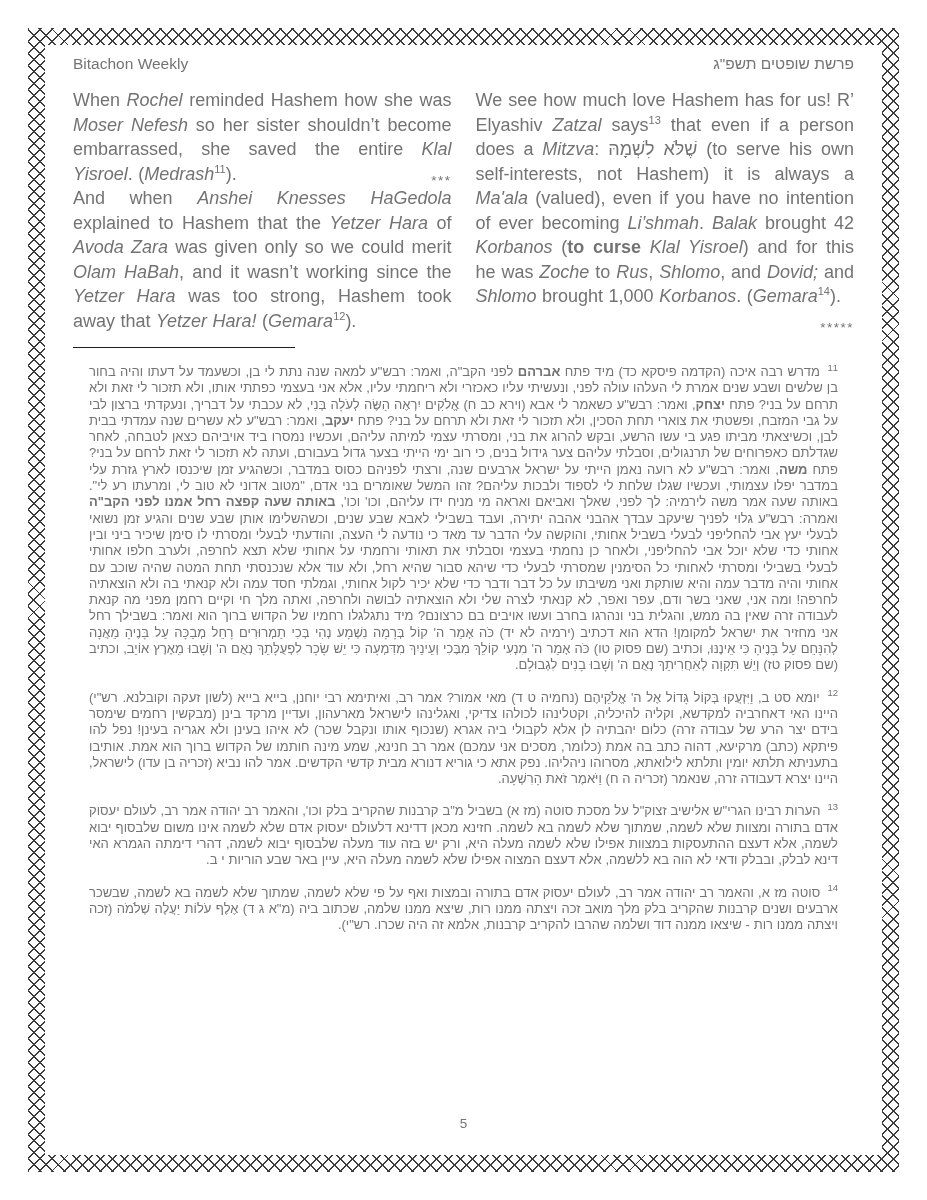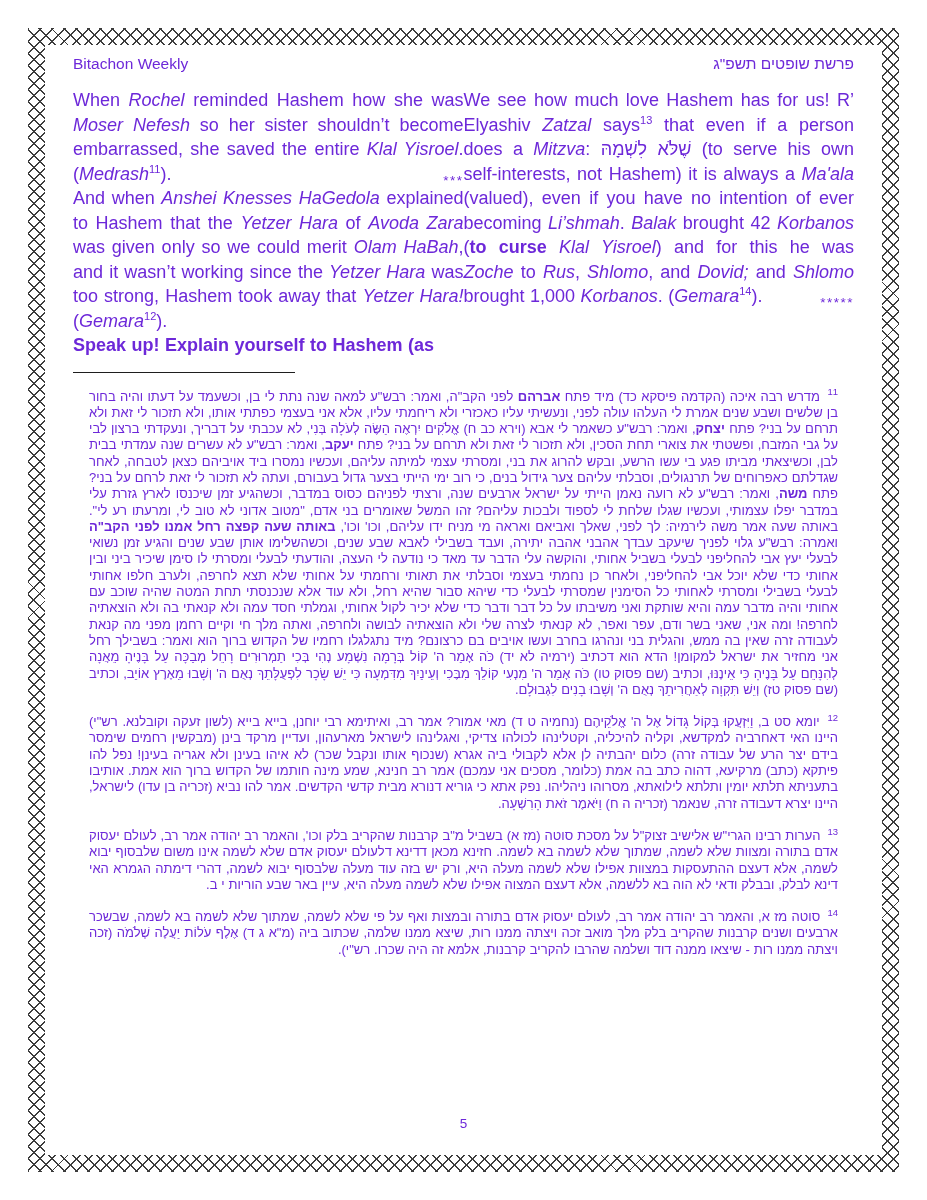--- a/index.html
+++ b/index.html
@@ -1,37 +1,37 @@
 <!DOCTYPE html>
 <html><head>
 <meta charset="utf-8">
 <style>
   html, body { margin:0; padding:0; background:#ffffff; }
   .page {
     position:relative; width:927px; height:1200px; background:#ffffff;
-    font-family:"Liberation Sans", sans-serif; color:#6d28d9; overflow:hidden;
+    font-family:"Liberation Sans", sans-serif; color:#737373; overflow:hidden;
   }
   
   .frame {
     position:absolute; inset:28px; padding:17px; box-sizing:border-box;
     background:
       repeating-linear-gradient(45deg,  #3c3c3c 0 1.4px, rgba(0,0,0,0) 1.4px 8.5px),
       repeating-linear-gradient(135deg, #3c3c3c 0 1.4px, rgba(0,0,0,0) 1.4px 8.5px),
       #ffffff;
   }
   .inner {
     width:100%; height:100%; background:#ffffff; box-sizing:border-box;
     padding:8px 28px 0 28px; position:relative;
   }
   .doc-header {
     display:flex; justify-content:space-between; align-items:baseline;
     font-size:15.5px; margin-top:2px;
   }
   .doc-header .heb-title { direction:rtl; }
-  .columns { display:flex; margin-top:15px; }
+  .columns { display:flex; gap:24px; margin-top:15px; }
   .col { flex:1 1 0; }
   .body-par {
     margin:0; text-align:justify; font-size:18px; line-height:24.5px;
     word-spacing:0.5px;
   }
   .it { font-style:italic; }
   .bd { font-weight:bold; }
   .heb { direction:rtl; unicode-bidi:isolate; }
   sup { font-size:11px; line-height:0; vertical-align:super; }
   .stars { float:right; font-size:13.5px; letter-spacing:1.5px; position:relative; top:7px; }
@@ -59,21 +59,20 @@
 
       <div class="doc-header">
         <span>Bitachon Weekly</span>
         <span class="heb-title">פרשת שופטים תשפ"ג</span>
       </div>
 
       <div class="columns">
         <div class="col" id="col-left">
             <p class="body-par"><span>When </span><span class="it">Rochel</span><span> reminded Hashem how she was </span><span class="it">Moser Nefesh</span><span> so her sister shouldn’t become embarrassed, she saved the entire </span><span class="it">Klal Yisroel</span><span>. (</span><span class="it">Medrash</span><sup>11</sup><span>).</span><span class="stars">***</span></p>
             <p class="body-par"><span>And when </span><span class="it">Anshei Knesses HaGedola</span><span> explained to Hashem that the </span><span class="it">Yetzer Hara</span><span> of </span><span class="it">Avoda Zara</span><span> was given only so we could merit </span><span class="it">Olam HaBah</span><span>, and it wasn’t working since the </span><span class="it">Yetzer Hara</span><span> was too strong, Hashem took away that </span><span class="it">Yetzer Hara!</span><span> (</span><span class="it">Gemara</span><sup>12</sup><span>).</span></p>
-            <p class="body-par"><span class="bd">Speak up! Explain yourself to Hashem (as</span></p>
           </div>
         <div class="col" id="col-right">
             <p class="body-par"><span>We see how much love Hashem has for us! R’ Elyashiv </span><span class="it">Zatzal</span><span> says</span><sup>13</sup><span> that even if a person does a </span><span class="it">Mitzva</span><span>: </span><span class="heb">שֶׁלֹּא לִשְׁמָהּ</span><span> (to serve his own self-interests, not Hashem) it is always a </span><span class="it">Ma'ala</span><span> (valued), even if you have no intention of ever becoming </span><span class="it">Li’shmah</span><span>. </span><span class="it">Balak</span><span> brought 42 </span><span class="it">Korbanos</span><span> (</span><span class="bd">to curse</span><span> </span><span class="it">Klal Yisroel</span><span>) and for this he was </span><span class="it">Zoche</span><span> to </span><span class="it">Rus</span><span>, </span><span class="it">Shlomo</span><span>, and </span><span class="it">Dovid;</span><span> and </span><span class="it">Shlomo</span><span> brought 1,000 </span><span class="it">Korbanos</span><span>. (</span><span class="it">Gemara</span><sup>14</sup><span>).</span><span class="stars">*****</span></p>
           </div>
       </div>
 
       <hr class="fn-sep">
 
       <div class="footnotes" id="footnotes">
           <div class="footnote"><sup class="fn-num">11</sup> <span>מדרש רבה איכה (הקדמה פיסקא כד) מיד פתח </span><span class="bd">אברהם</span><span> לפני הקב"ה, ואמר: רבש"ע למאה שנה נתת לי בן, וכשעמד על דעתו והיה בחור בן שלשים ושבע שנים אמרת לי העלהו עולה לפני, ונעשיתי עליו כאכזרי ולא ריחמתי עליו, אלא אני בעצמי כפתתי אותו, ולא תזכור לי זאת ולא תרחם על בני? פתח </span><span class="bd">יצחק</span><span>, ואמר: רבש"ע כשאמר לי אבא (וירא כב ח) אֱלֹקִים יִרְאֶה הַשֶּׂה לְעֹלָה בְּנִי, לא עכבתי על דבריך, ונעקדתי ברצון לבי על גבי המזבח, ופשטתי את צוארי תחת הסכין, ולא תזכור לי זאת ולא תרחם על בני? פתח </span><span class="bd">יעקב</span><span>, ואמר: רבש"ע לא עשרים שנה עמדתי בבית לבן, וכשיצאתי מביתו פגע בי עשו הרשע, ובקש להרוג את בני, ומסרתי עצמי למיתה עליהם, ועכשיו נמסרו ביד אויביהם כצאן לטבחה, לאחר שגדלתם כאפרוחים של תרנגולים, וסבלתי עליהם צער גידול בנים, כי רוב ימי הייתי בצער גדול בעבורם, ועתה לא תזכור לי זאת לרחם על בני? פתח </span><span class="bd">משה</span><span>, ואמר: רבש"ע לא רועה נאמן הייתי על ישראל ארבעים שנה, ורצתי לפניהם כסוס במדבר, וכשהגיע זמן שיכנסו לארץ גזרת עלי במדבר יפלו עצמותי, ועכשיו שגלו שלחת לי לספוד ולבכות עליהם? זהו המשל שאומרים בני אדם, "מטוב אדוני לא טוב לי, ומרעתו רע לי". באותה שעה אמר משה לירמיה: לך לפני, שאלך ואביאם ואראה מי מניח ידו עליהם, וכו' וכו', </span><span class="bd">באותה שעה קפצה רחל אמנו לפני הקב"ה</span><span> ואמרה: רבש"ע גלוי לפניך שיעקב עבדך אהבני אהבה יתירה, ועבד בשבילי לאבא שבע שנים, וכשהשלימו אותן שבע שנים והגיע זמן נשואי לבעלי יעץ אבי להחליפני לבעלי בשביל אחותי, והוקשה עלי הדבר עד מאד כי נודעה לי העצה, והודעתי לבעלי ומסרתי לו סימן שיכיר ביני ובין אחותי כדי שלא יוכל אבי להחליפני, ולאחר כן נחמתי בעצמי וסבלתי את תאותי ורחמתי על אחותי שלא תצא לחרפה, ולערב חלפו אחותי לבעלי בשבילי ומסרתי לאחותי כל הסימנין שמסרתי לבעלי כדי שיהא סבור שהיא רחל, ולא עוד אלא שנכנסתי תחת המטה שהיה שוכב עם אחותי והיה מדבר עמה והיא שותקת ואני משיבתו על כל דבר ודבר כדי שלא יכיר לקול אחותי, וגמלתי חסד עמה ולא קנאתי בה ולא הוצאתיה לחרפה! ומה אני, שאני בשר ודם, עפר ואפר, לא קנאתי לצרה שלי ולא הוצאתיה לבושה ולחרפה, ואתה מלך חי וקיים רחמן מפני מה קנאת לעבודה זרה שאין בה ממש, והגלית בני ונהרגו בחרב ועשו אויבים בם כרצונם? מיד נתגלגלו רחמיו של הקדוש ברוך הוא ואמר: בשבילך רחל אני מחזיר את ישראל למקומן! הדא הוא דכתיב (ירמיה לא יד) כֹּה אָמַר ה' קוֹל בְּרָמָה נִשְׁמָע נְהִי בְּכִי תַמְרוּרִים רָחֵל מְבַכָּה עַל בָּנֶיהָ מֵאֲנָה לְהִנָּחֵם עַל בָּנֶיהָ כִּי אֵינֶנּוּ, וכתיב (שם פסוק טו) כֹּה אָמַר ה' מִנְעִי קוֹלֵךְ מִבֶּכִי וְעֵינַיִךְ מִדִּמְעָה כִּי יֵשׁ שָׂכָר לִפְעֻלָּתֵךְ נְאֻם ה' וְשָׁבוּ מֵאֶרֶץ אוֹיֵב, וכתיב (שם פסוק טז) וְיֵשׁ תִּקְוָה לְאַחֲרִיתֵךְ נְאֻם ה' וְשָׁבוּ בָנִים לִגְבוּלָם.</span></div>

